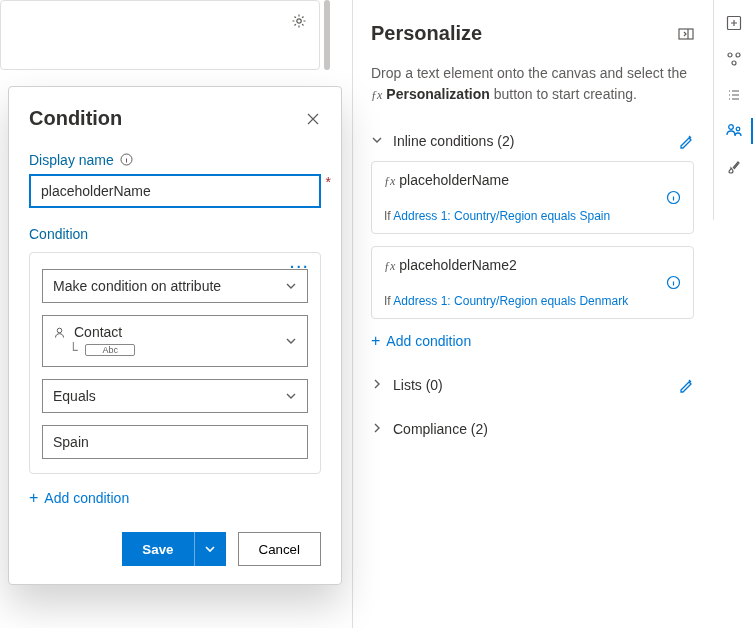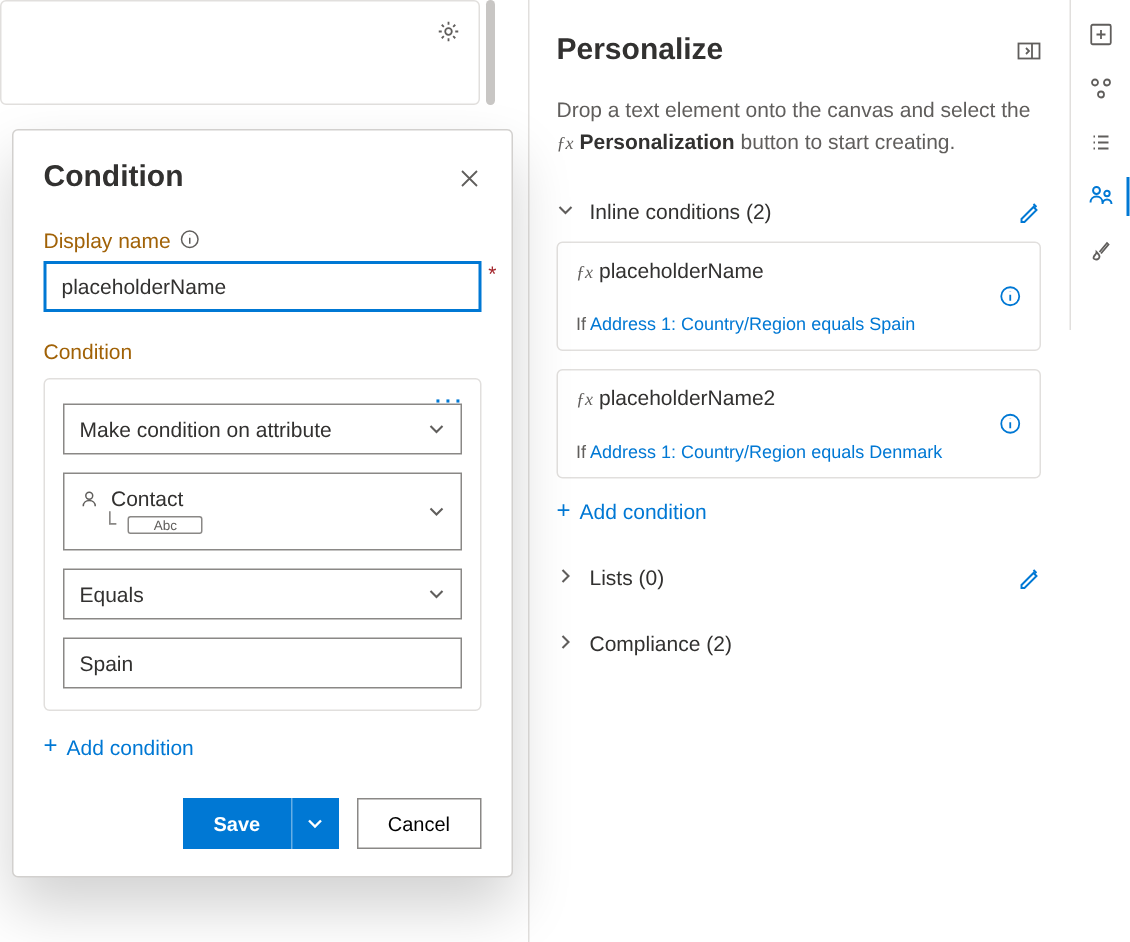--- a/index.html
+++ b/index.html
@@ -56,21 +56,21 @@
   
   .modal {
     position:absolute; left:8px; top:86px; width:334px; background:#fff;
     border:1px solid #d2d0ce; border-radius:4px; box-shadow: 0 20px 40px rgba(0,0,0,0.18);
     padding: 20px 20px 18px 20px;
   }
   .modal-head { display:flex; align-items:center; justify-content:space-between; }
   .modal-title { font-size:20px; font-weight:600; }
   .close-x { color:#605e5c; cursor:pointer; }
 
-  .field-label { margin-top: 22px; color:#a16207; display:flex; align-items:center; gap:6px; }
+  .field-label { margin-top: 22px; color:#0369a1; display:flex; align-items:center; gap:6px; }
   .field-label .info-ic { color:#605e5c; width:14px; height:14px; }
 
   .dn-wrap { position:relative; margin-top:6px; }
   .dn-input {
     width:100%; height:34px; border:2px solid #0078d4; padding:0 10px; font-size:14px; color:#323130; outline:none;
   }
   .req-star { position:absolute; right:-10px; top:0; color:#a4262c; }
 
   .sub-label { margin-top:18px; }
 

